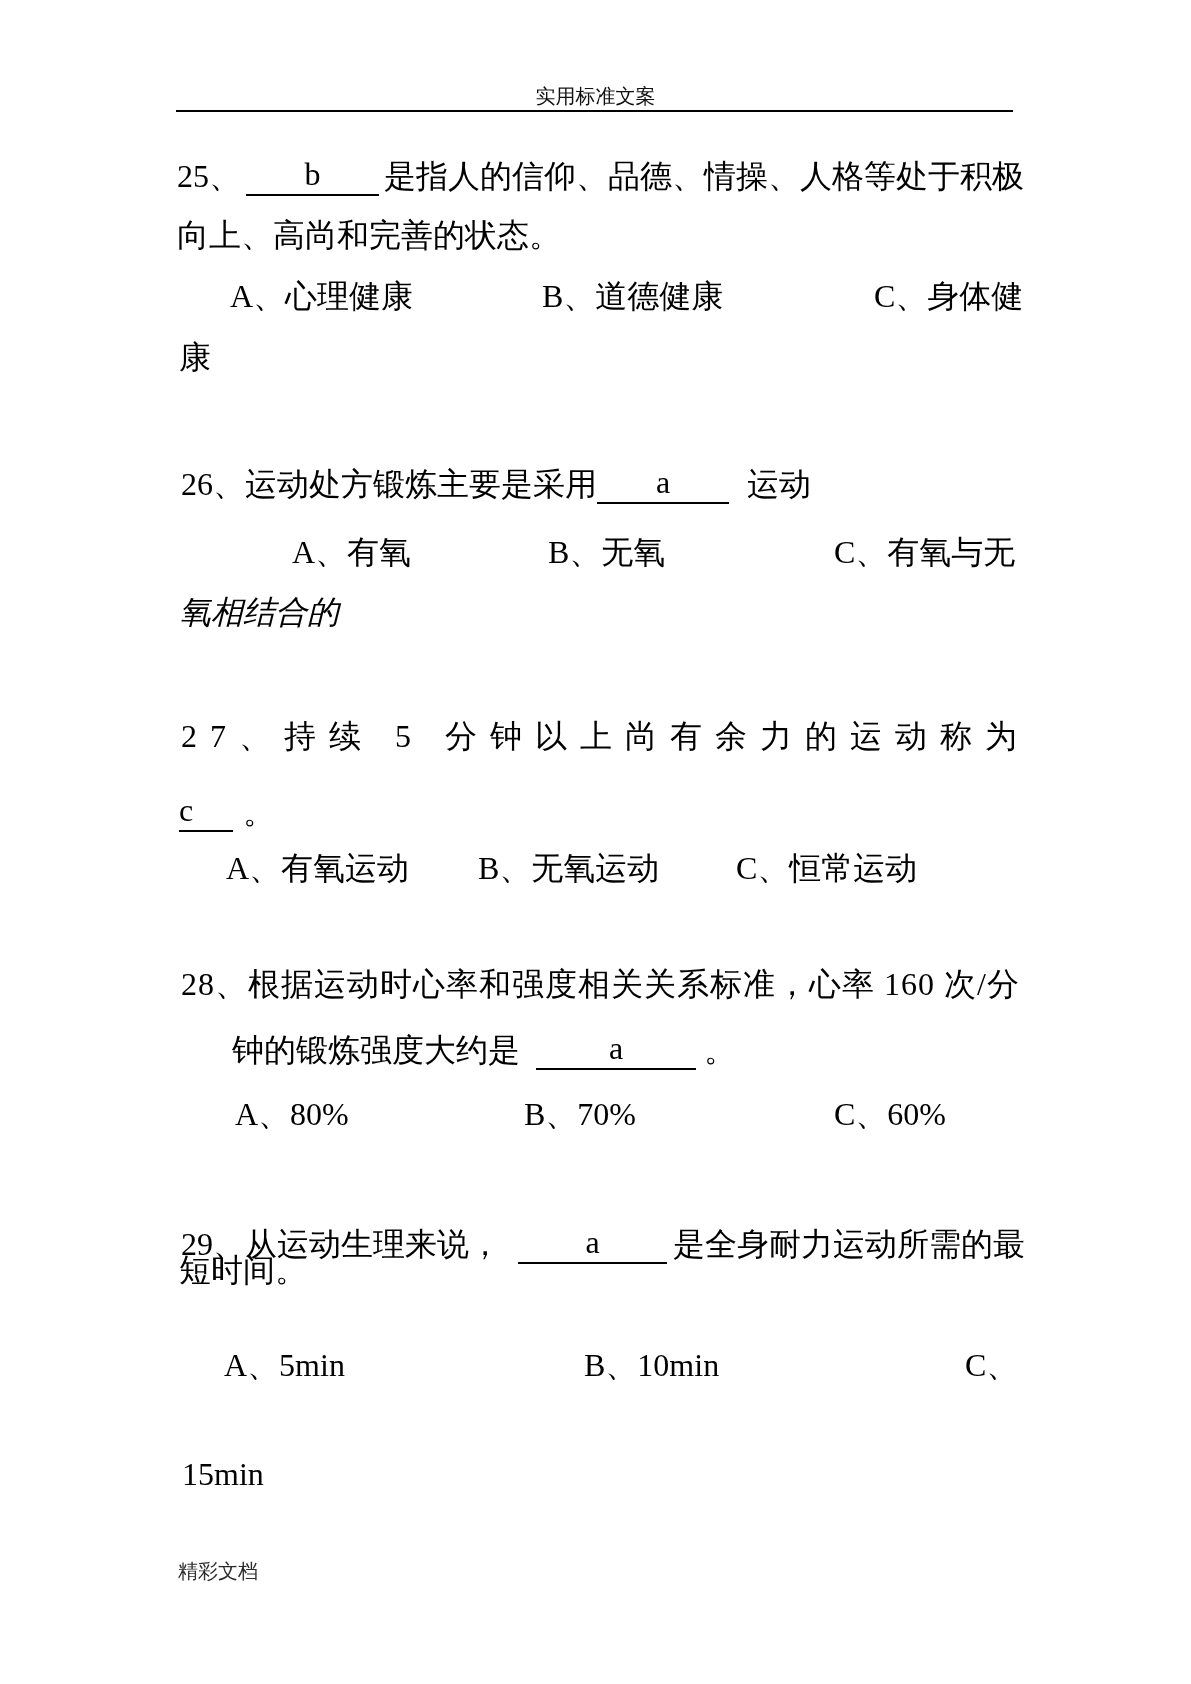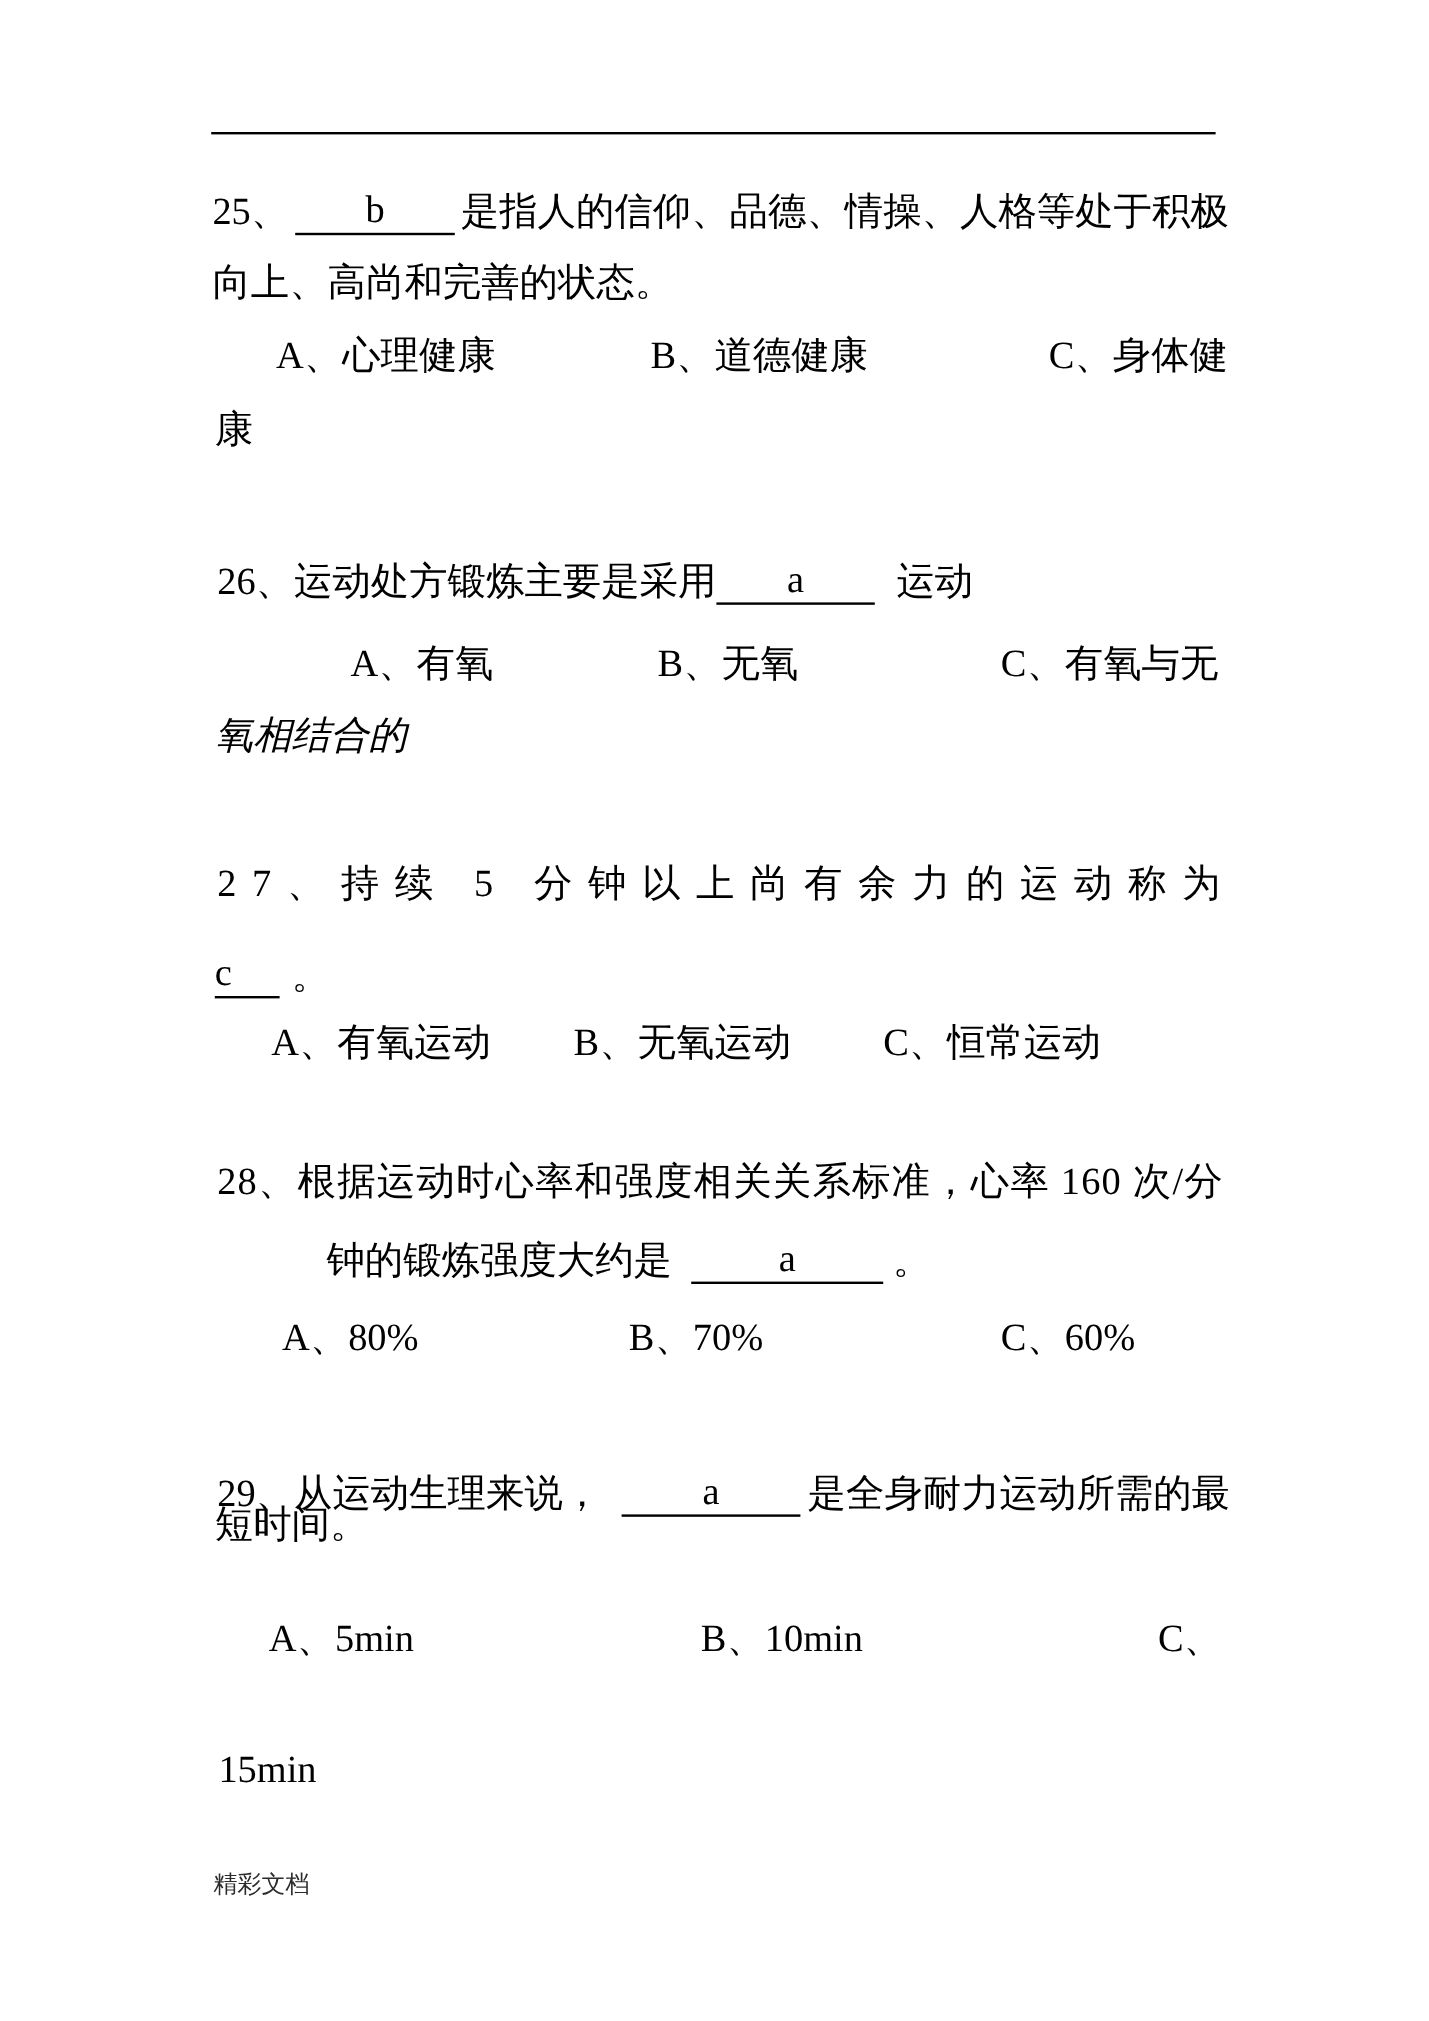--- a/index.html
+++ b/index.html
@@ -16,20 +16,21 @@
   .opt { position:absolute; top:0; }
   .blank { display:inline-block; border-bottom:2px solid #000; text-align:center; vertical-align:bottom; }
   .blank.left { text-align:left; }
   .ftr { position:absolute; top:1558px; left:178px; font-size:20px; line-height:26px; color:#2b2b2b; }
 </style>
 </head>
 <body>
 
 <div class="page">
 
+  <div class="hdr-title">实用标准文案</div>
   <div class="hdr-rule"></div>
 
   <div class="ln" style="top:154px; left:177px;">
     <span>25、</span><span class="blank" style="width:133px; margin-left:5px;"><span>b</span></span><span style="margin-left:5px;">是指人的信仰、品德、情操、人格等处于积极</span>
   </div>
   <div class="ln" style="top:215px; left:177px;">
     <span>向上、高尚和完善的状态。</span>
   </div>
   <div class="ln row" style="top:276px;">
     <span class="opt" style="left:230px;">A、心理健康</span>
@@ -60,21 +61,21 @@
   </div>
   <div class="ln row" style="top:848px;">
     <span class="opt" style="left:226px;">A、有氧运动</span>
     <span class="opt" style="left:478px;">B、无氧运动</span>
     <span class="opt" style="left:736px;">C、恒常运动</span>
   </div>
 
   <div class="ln" style="top:964px; left:181px; letter-spacing:1px;">
     <span>28、</span><span>根据运动时心率和强度相关关系标准，心率 160 次/分</span>
   </div>
-  <div class="ln" style="top:1028px; left:232px;margin-left:40px;">
+  <div class="ln" style="top:1028px; left:232px;">
     <span>钟的锻炼强度大约是</span><span class="blank" style="width:160px; margin-left:16px;"><span>a</span></span><span style="margin-left:8px;">。</span>
   </div>
   <div class="ln row" style="top:1094px;">
     <span class="opt" style="left:235px;">A、80%</span>
     <span class="opt" style="left:524px;">B、70%</span>
     <span class="opt" style="left:834px;">C、60%</span>
   </div>
 
   <div class="ln" style="top:1222px; left:181px;">
     <span>29、</span><span>从运动生理来说，</span><span class="blank" style="width:149px; margin-left:17px;"><span>a</span></span><span style="margin-left:6px;">是全身耐力运动所需的最</span>

